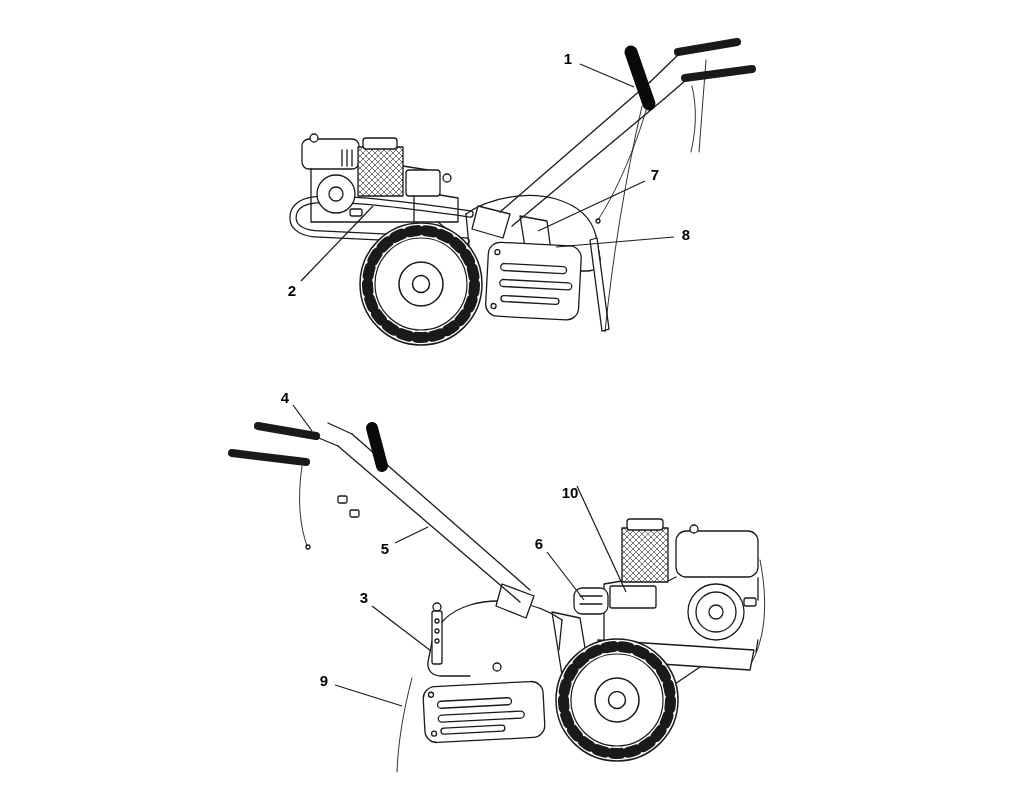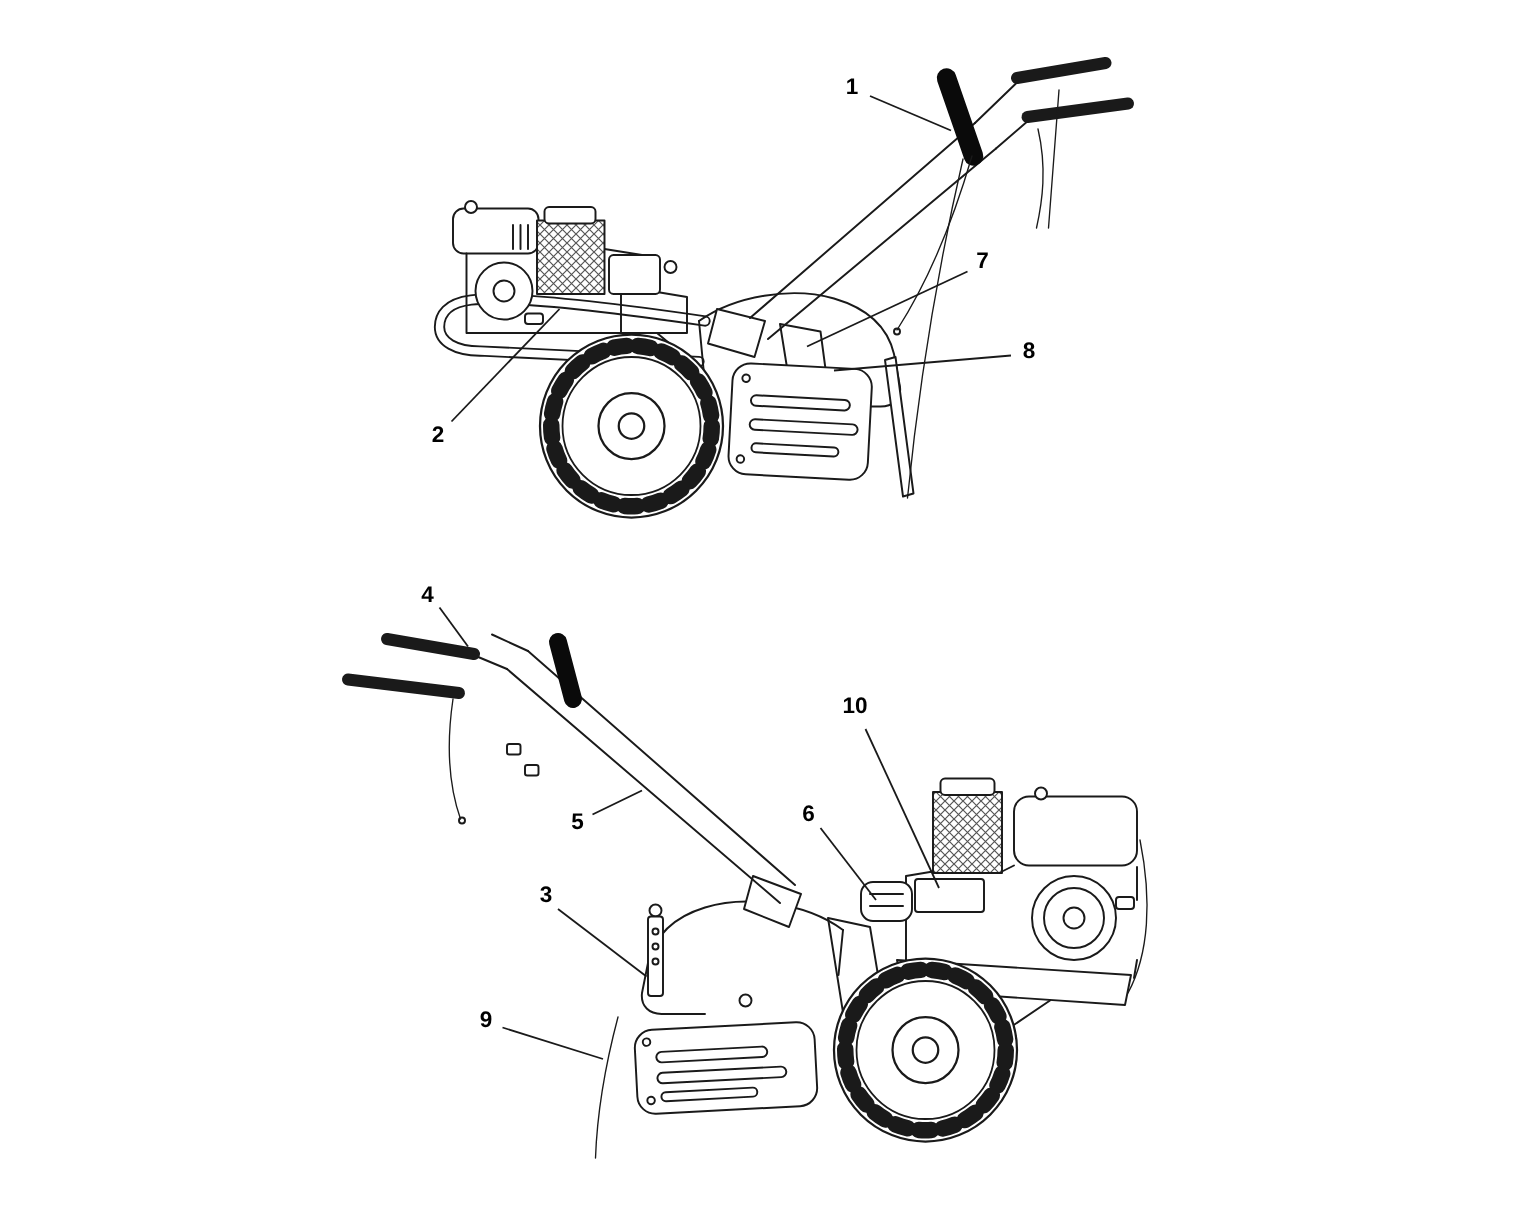--- a/index.html
+++ b/index.html
@@ -198,18 +198,18 @@
       <line x1="335" y1="685" x2="402" y2="706" stroke="#1a1a1a" stroke-width="1.2"></line>
     </svg>
 
   <div class="layer" id="callout-layer" style="width:1024px;height:805px">
       <div class="callout" style="left: 568px; top: 58px;">1</div>
       <div class="callout" style="left: 292px; top: 290px;">2</div>
       <div class="callout" style="left: 655px; top: 174px;">7</div>
       <div class="callout" style="left: 686px; top: 234px;">8</div>
       <div class="callout" style="left: 285px; top: 397px;">4</div>
       <div class="callout" style="left: 385px; top: 548px;">5</div>
-      <div class="callout" style="left: 570px; top: 471px; text-align: right;">10</div>
+      <div class="callout" style="left: 570px; top: 492px; text-align: right;">10</div>
       <div class="callout" style="left: 539px; top: 543px;">6</div>
       <div class="callout" style="left: 364px; top: 597px;">3</div>
       <div class="callout" style="left: 324px; top: 680px;">9</div>
     </div>
 </div>
 
 </body></html>

